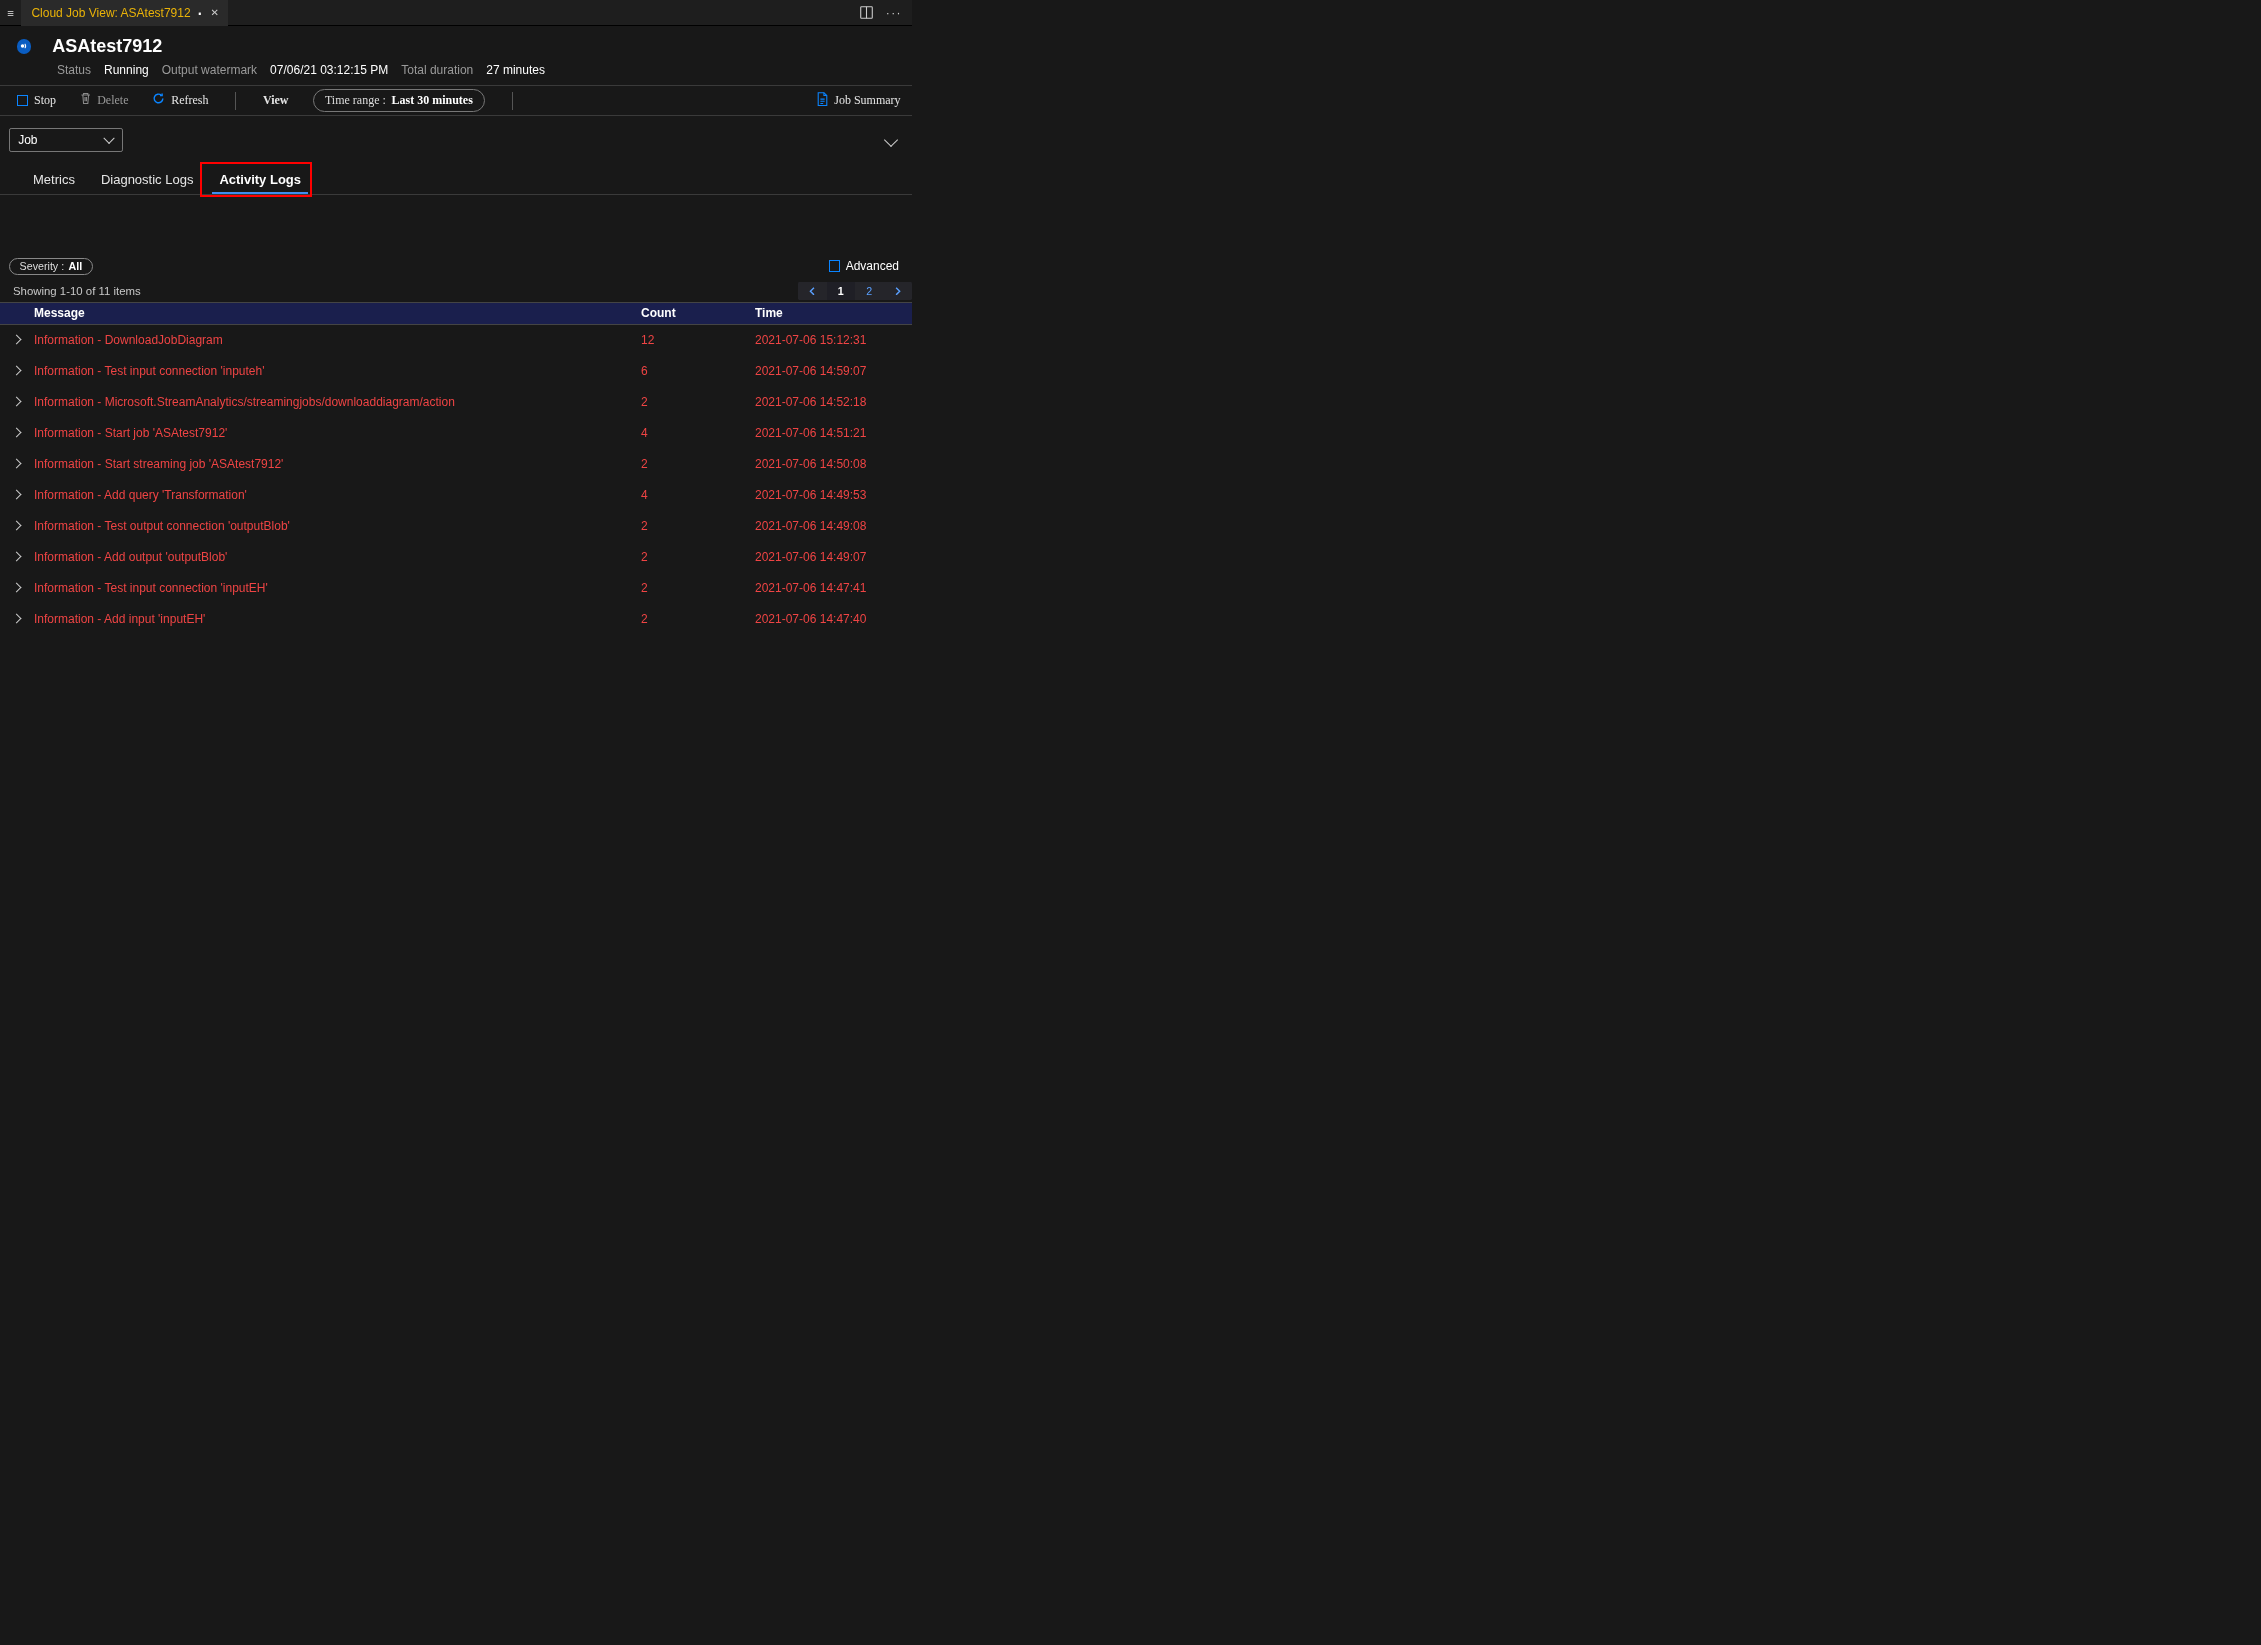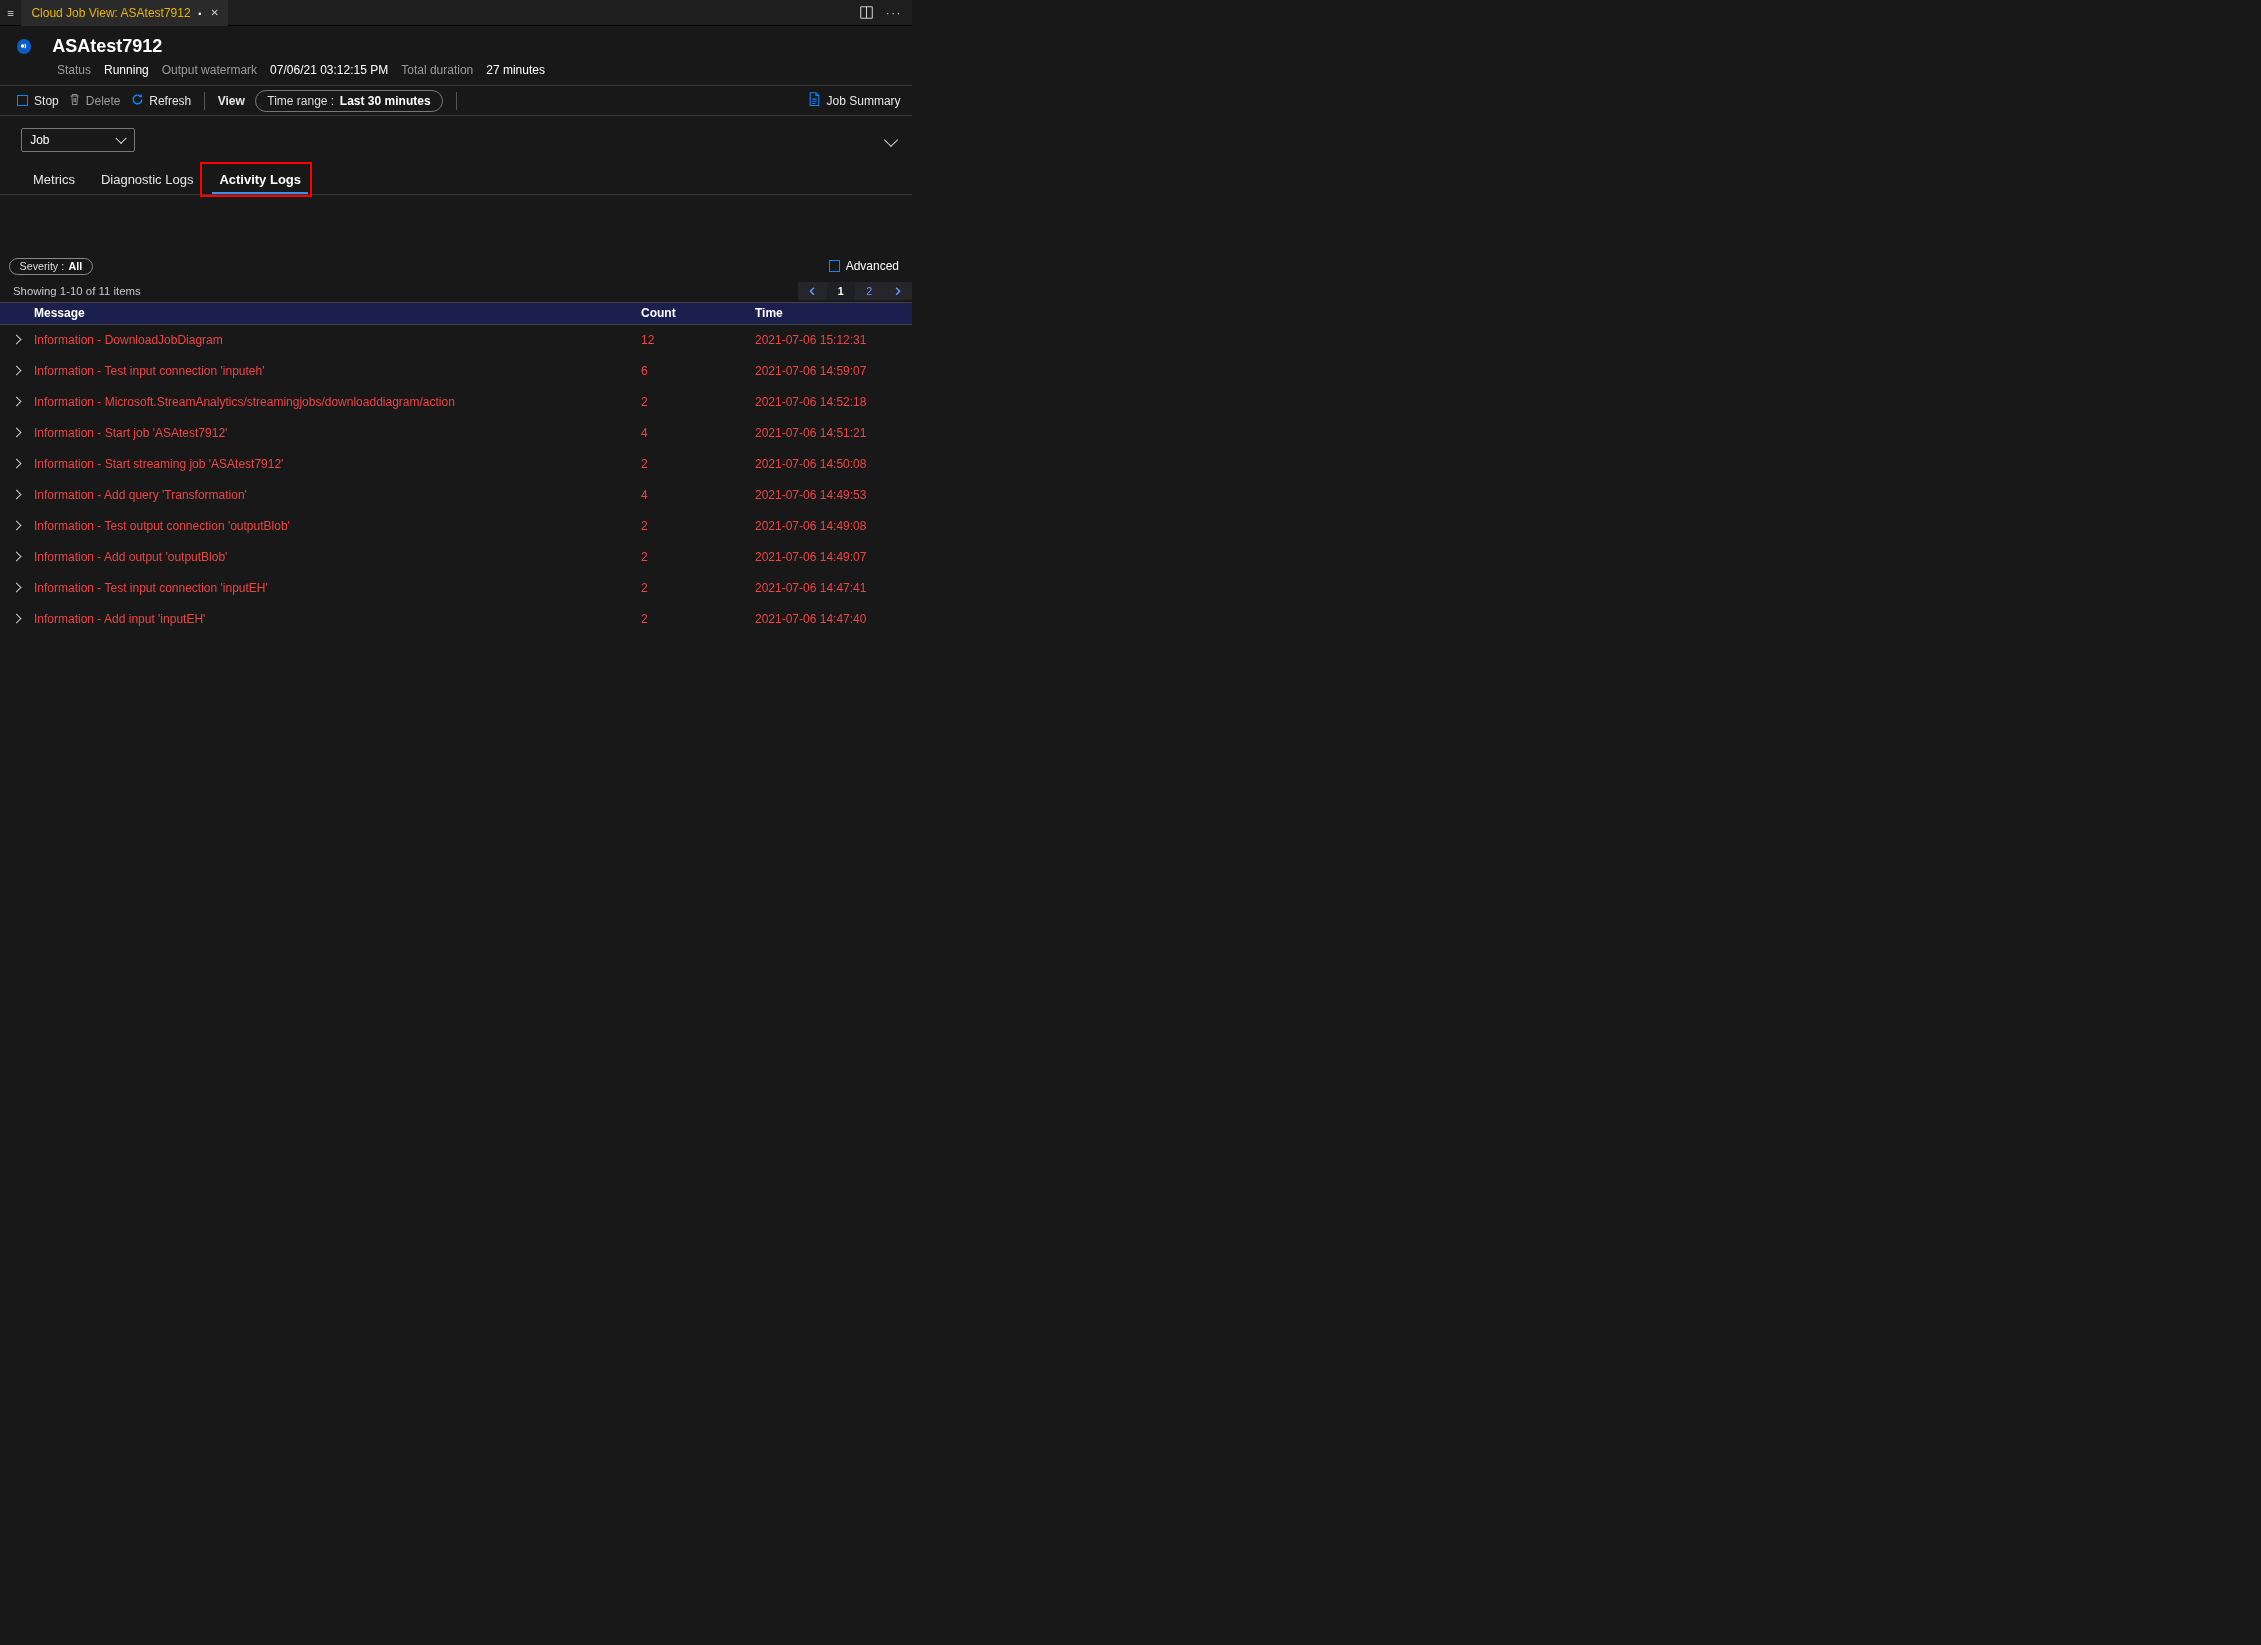--- a/index.html
+++ b/index.html
@@ -76,22 +76,23 @@
   }
   .stat-row .label { color:var(--fg-mute); }
   .stat-row .value { color:#fff; }
 
   
   .toolbar {
     border-top:0.7px solid var(--border);
     border-bottom:0.7px solid var(--border);
     height:31px;
     display:flex; align-items:center;
-    gap:10px;
+    gap:24px;
     padding: 0 11.4px 0 17px;
+    font-family: Liberation Serif, serif;
   }
   .toolbar .btn {
     display:flex; align-items:center; gap:5.7px;
     color:var(--fg); cursor:pointer;
   }
   .toolbar .btn.disabled { color:var(--fg-mute); }
   .toolbar .sep { width:0.7px; height:18.5px; background:#555; margin:0 2.9px; }
   .toolbar .pill {
     border:0.7px solid #777; border-radius:13px;
     padding:2.9px 11.4px;
@@ -102,21 +103,21 @@
   .toolbar .pill .val { color:#fff; font-weight:600; }
   .toolbar .spacer { flex:1; }
   .icon-blue { color:var(--accent); }
   .square-icon {
     width:11.4px; height:11.4px; border:1.4px solid var(--accent);
   }
 
   
   .dropdown-row {
     padding: 11.4px 11.4px 0 8.6px;
-    display:flex; align-items:center;margin-left:12px;
+    display:flex; align-items:center;
   }
   .dropdown {
     border:0.7px solid #777; border-radius:2.1px;
     padding:4.3px 31px 4.3px 8.6px;
     min-width:114px; position:relative;
     color:#fff; font-size:12px;
   }
   .dropdown::after {
     content:""; position:absolute; right:8.6px; top:50%;
     width:7.1px; height:7.1px; border-right:1.4px solid #ccc; border-bottom:1.4px solid #ccc;

